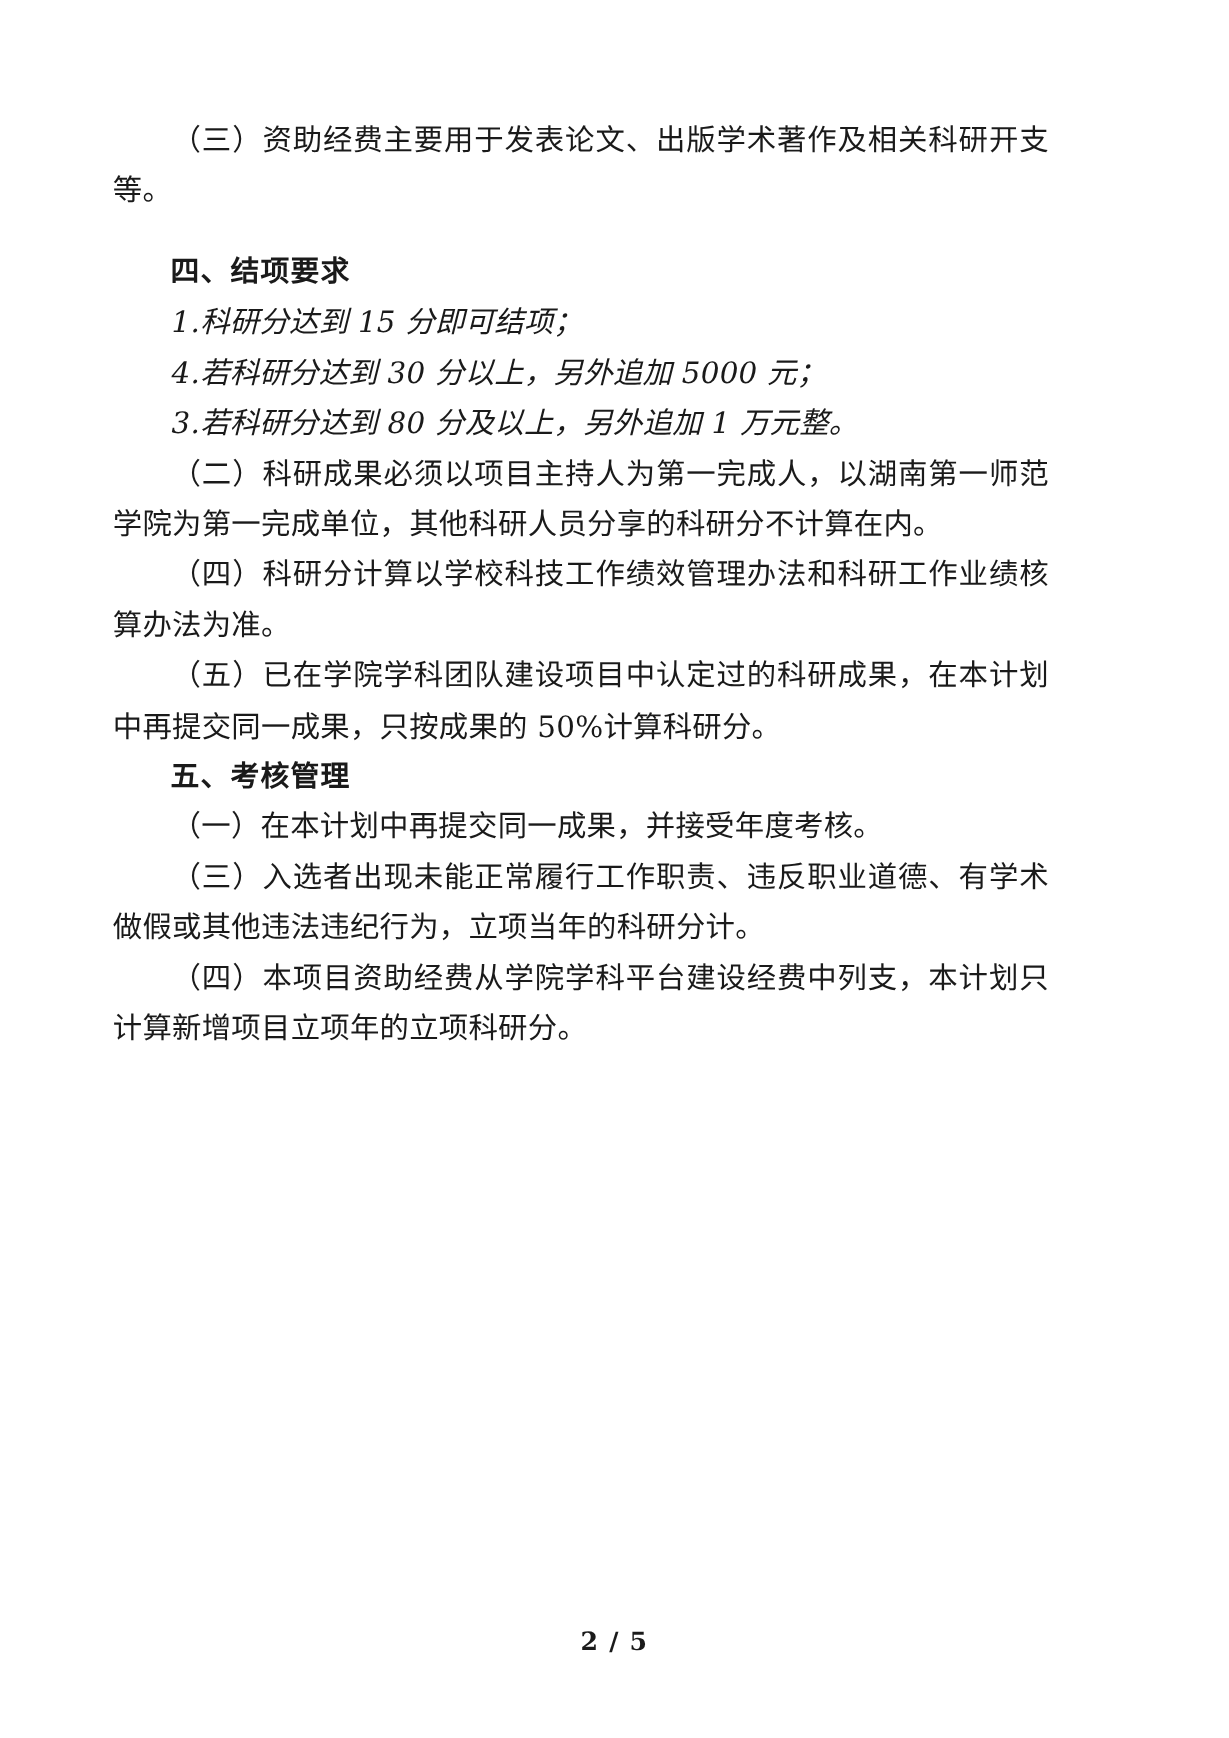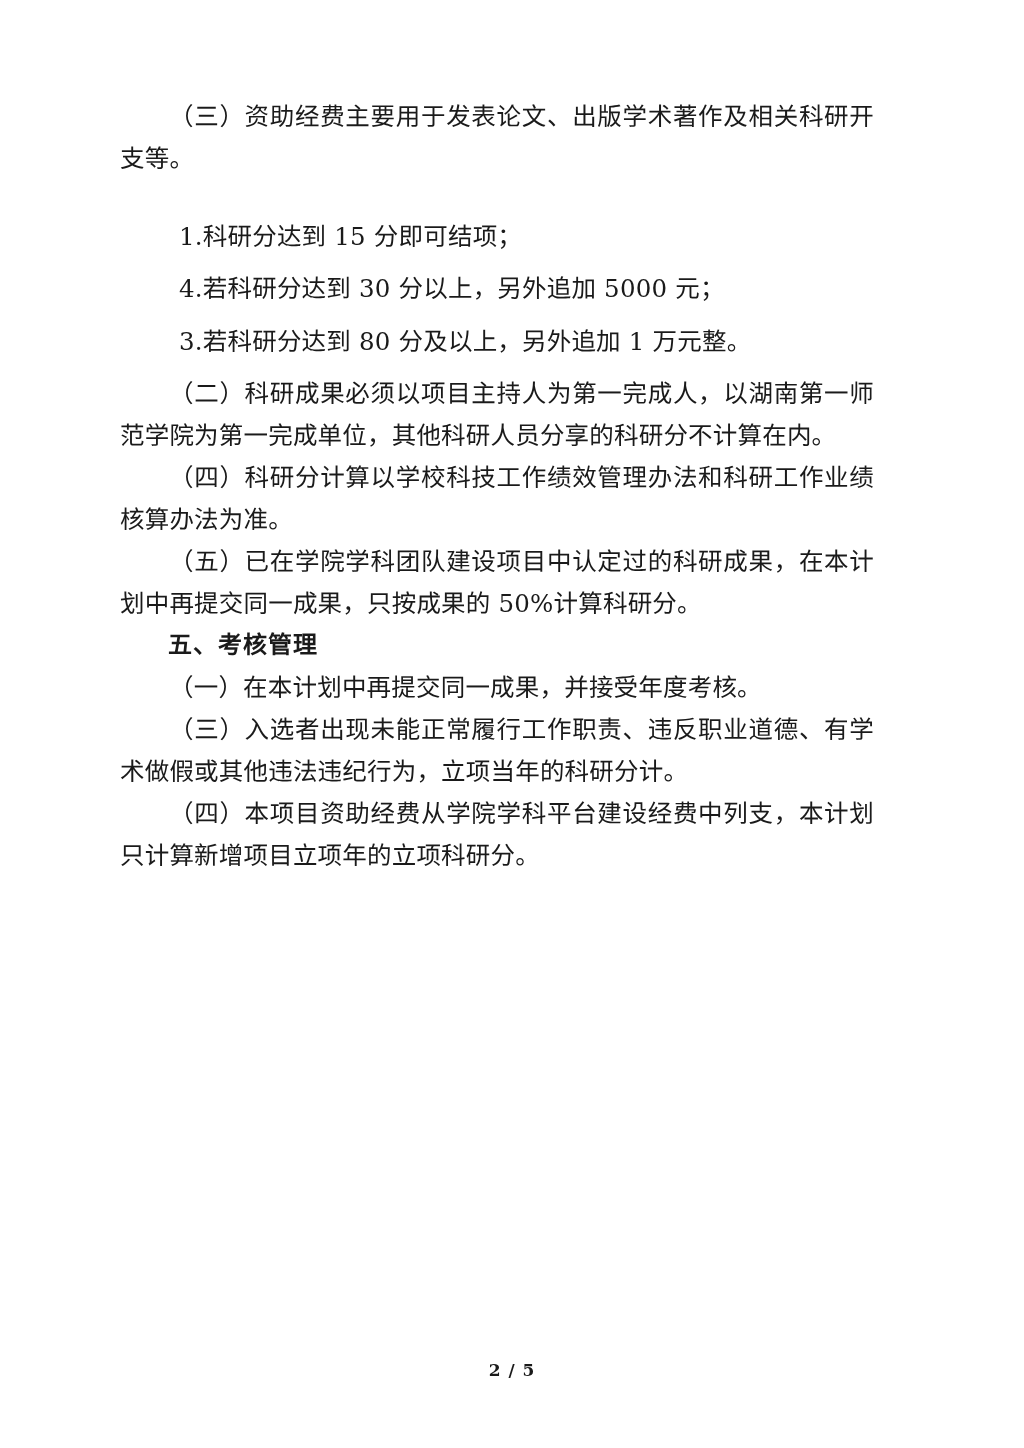--- a/index.html
+++ b/index.html
@@ -11,21 +11,21 @@
     width: 1024px;
     height: 1448px;
     font-family: "DejaVu Serif", "Liberation Serif", serif;
     color: #1a1a1a;
   }
   .page {
     position: relative;
     width: 1024px;
     height: 1448px;
     box-sizing: border-box;
-    padding: 96px 150px 0 120px;
+    padding: 96px 150px 0 94px;
     background: #ffffff;
   }
   .doc-body {
     font-size: 24.5px;
     line-height: 1.72;
     text-align: justify;
     text-justify: inter-ideograph;
     letter-spacing: 0.2px;
   }
   .para {
@@ -37,48 +37,50 @@
     text-indent: 2em;
     font-family: "DejaVu Sans", "Liberation Sans", sans-serif;
     font-weight: bold;
     font-size: 24px;
     letter-spacing: 1px;
   }
   .spacer-lg {
     height: 26px;
   }
   .list-item {
-    margin: 10px;
+    margin: 0;
     text-indent: 2em;
+    font-style: italic;
   }
   .footer {
     position: absolute;
     left: 0;
     right: 0;
     bottom: 68px;
     text-align: center;
     font-family: "DejaVu Serif", "Liberation Serif", serif;
     font-weight: bold;
-    font-size: 17px;
+    font-size: 21px;
     letter-spacing: 1px;
     color: #1a1a1a;
   }
 </style>
 </head>
 <body>
 
 <div class="page">
 
   <div class="doc-body">
 
     <p class="para">（三）资助经费主要用于发表论文、出版学术著作及相关科研开支等。</p>
 
 
     <div class="spacer-lg"></div>
 
+    <p class="heading">四、结项要求</p>
 
 
     <p class="list-item">1.科研分达到 15 分即可结项；</p>
 
     <p class="list-item">4.若科研分达到 30 分以上，另外追加 5000 元；</p>
 
     <p class="list-item">3.若科研分达到 80 分及以上，另外追加 1 万元整。</p>
 
     <p class="para">（二）科研成果必须以项目主持人为第一完成人，以湖南第一师范学院为第一完成单位，其他科研人员分享的科研分不计算在内。</p>
 

